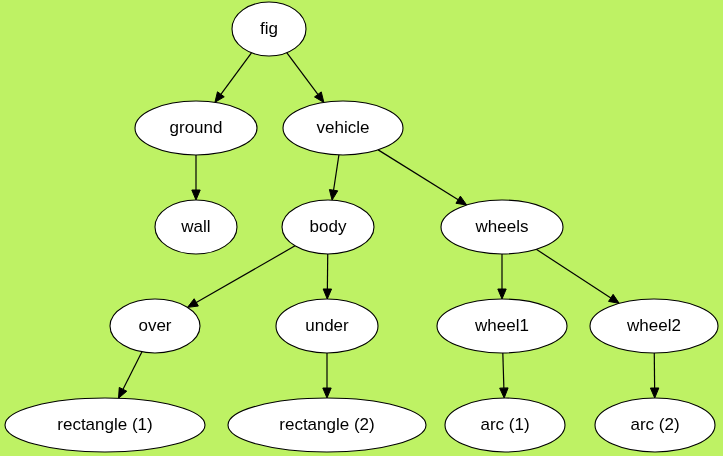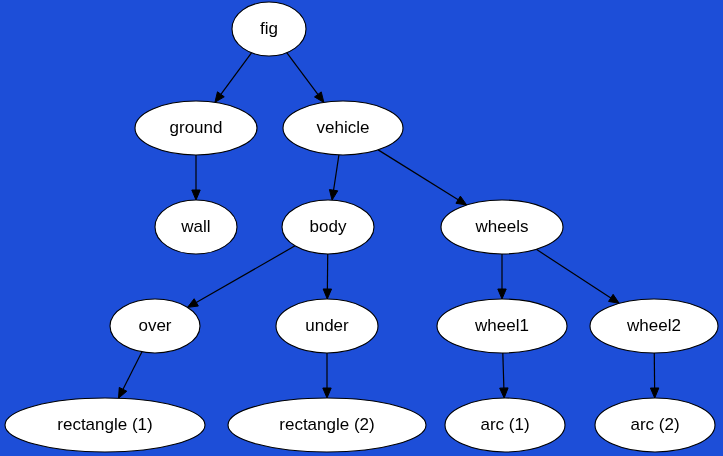--- a/index.html
+++ b/index.html
@@ -7,21 +7,21 @@
     padding: 0;
     background: #ffffff;
   }
   body {
     font-family: "Liberation Sans", sans-serif;
   }
   #canvas {
     position: relative;
     width: 723px;
     height: 456px;
-    background: #1d4ed8;
+    background: #bef264;
     overflow: hidden;
   }
   #graph-svg {
     position: absolute;
     top: 0;
     left: 0;
     width: 723px;
     height: 456px;
   }
   .node-ellipse {

